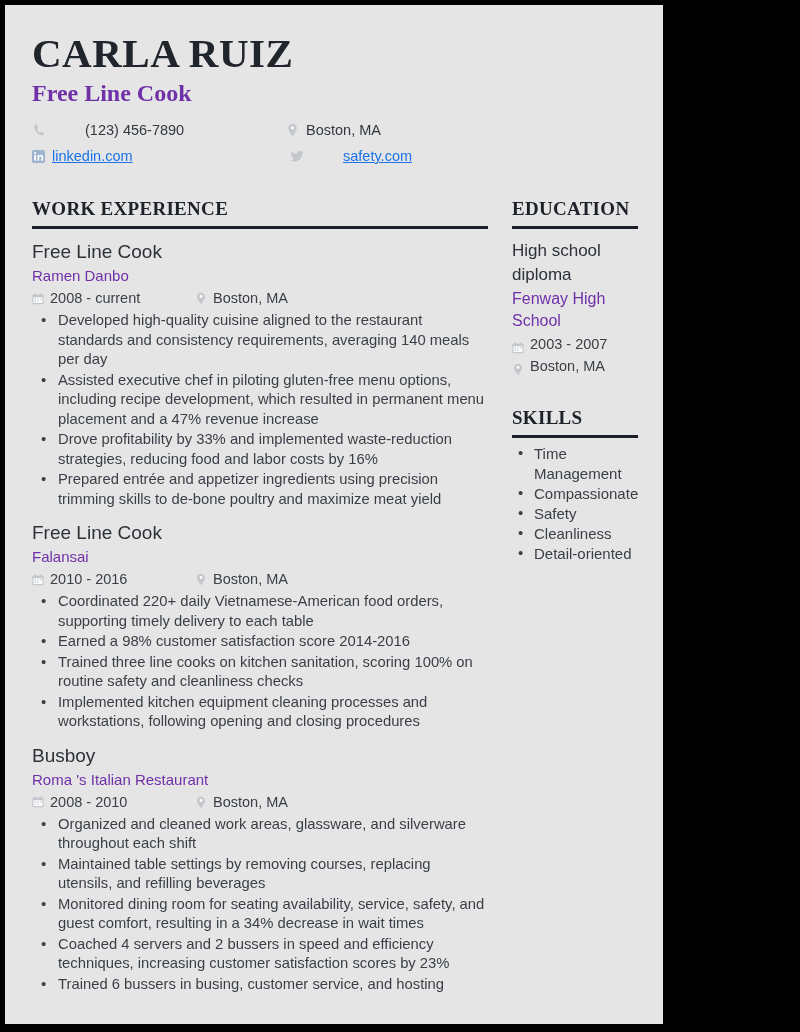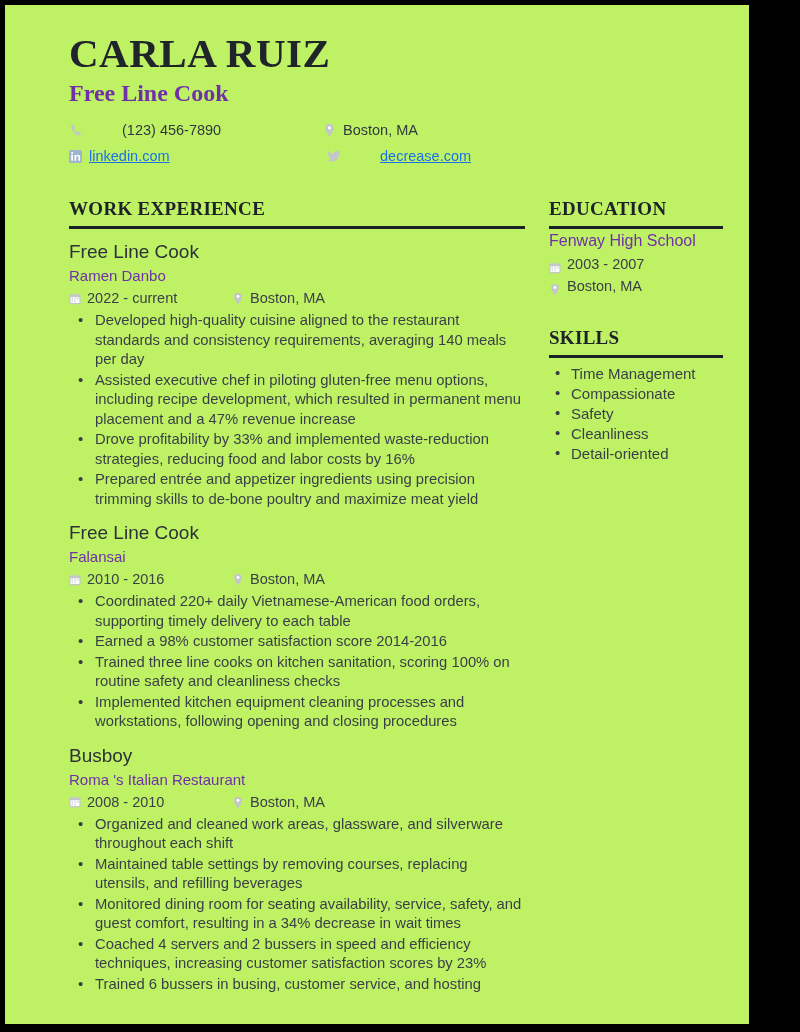--- a/index.html
+++ b/index.html
@@ -12,25 +12,24 @@
   body {
     background: #000000;
     font-family: "Liberation Sans", sans-serif;
     -webkit-font-smoothing: antialiased;
   }
 
   .page {
     position: absolute;
     left: 5px;
     top: 5px;
-    width: 744px;
+    width: 658px;
     height: 1019px;
-    background: #bef264;
+    background: #e5e5e5;
     overflow: hidden;
-    padding-left: 37px;
   }
 
   .inner {
     padding: 26px 26px 0 27px;
   }
 
   
   .name {
     font-family: "Liberation Serif", serif;
     font-weight: bold;
@@ -260,21 +259,21 @@
           </span>
           <a href="#">linkedin.com</a>
         </div>
 
         <div class="contact-cell c2">
           <span class="ico">
             <svg width="14" height="13" viewBox="0 0 16 14">
                   <path d="M15.6 1.9 c-0.55 0.25-1.15 0.42-1.78 0.5 c0.64-0.39 1.13-1 1.36-1.72 c-0.6 0.36-1.26 0.61-1.96 0.75 C12.65 0.81 11.85 0.45 10.97 0.45 c-1.7 0-3.07 1.38-3.07 3.07 c0 0.24 0.03 0.48 0.08 0.7 C5.42 4.09 3.15 2.86 1.63 0.98 C1.36 1.43 1.21 1.96 1.21 2.52 c0 1.07 0.54 2.01 1.37 2.56 c-0.5-0.02-0.98-0.16-1.39-0.39 v0.04 c0 1.49 1.06 2.73 2.47 3.01 c-0.26 0.07-0.53 0.11-0.81 0.11 c-0.2 0-0.39-0.02-0.58-0.06 c0.39 1.22 1.53 2.11 2.88 2.13 c-1.05 0.83-2.38 1.32-3.83 1.32 c-0.25 0-0.49-0.01-0.73-0.04 c1.37 0.88 2.99 1.39 4.73 1.39 c5.68 0 8.78-4.7 8.78-8.78 l-0.01-0.4 C14.66 3.06 15.18 2.52 15.6 1.9 Z" fill="#c3c6cb"></path>
                 </svg>
           </span>
-          <a href="#">decrease.com</a>
+          <a href="#">safety.com</a>
         </div>
 
         <div class="contact-cell c3"></div>
       </div>
 
     </div>
   </div>
 
   <div class="cols">
 
@@ -293,21 +292,21 @@
                     <rect x="1.8" y="5" width="10.4" height="6.6" fill="#ffffff"></rect>
                     <rect x="2.9" y="0.4" width="1.5" height="2.6" rx="0.6" fill="#c3c6cb"></rect>
                     <rect x="9.6" y="0.4" width="1.5" height="2.6" rx="0.6" fill="#c3c6cb"></rect>
                     <rect x="3" y="6.2" width="1.6" height="1.4" fill="#c3c6cb"></rect>
                     <rect x="6.2" y="6.2" width="1.6" height="1.4" fill="#c3c6cb"></rect>
                     <rect x="9.4" y="6.2" width="1.6" height="1.4" fill="#c3c6cb"></rect>
                     <rect x="3" y="8.8" width="1.6" height="1.4" fill="#c3c6cb"></rect>
                     <rect x="6.2" y="8.8" width="1.6" height="1.4" fill="#c3c6cb"></rect>
                   </svg>
             </span>
-            <span>2022 - current</span>
+            <span>2008 - current</span>
           </div>
           <div class="meta">
             <span class="ico">
               <svg width="12" height="13" viewBox="0 0 14 16">
                     <path d="M7 0.8 C4.3 0.8 2.2 2.9 2.2 5.6 C2.2 9.2 7 15.2 7 15.2 C7 15.2 11.8 9.2 11.8 5.6 C11.8 2.9 9.7 0.8 7 0.8 Z" fill="#c3c6cb"></path>
                     <circle cx="7" cy="5.5" r="1.8" fill="#ffffff"></circle>
                   </svg>
             </span>
             <span>Boston, MA</span>
           </div>
@@ -399,20 +398,21 @@
     </div>
 
     <div class="col-gap"></div>
 
     <div class="col-right">
 
       <div>
         <div class="sec-head">EDUCATION</div>
         <div class="sec-rule"></div>
 
+        <div class="edu-degree">High school diploma</div>
         <div class="edu-school">Fenway High School</div>
 
         <div class="edu-meta">
           <div class="meta">
             <span class="ico">
               <svg width="12" height="12" viewBox="0 0 14 14">
                     <rect x="0.5" y="1.8" width="13" height="11.2" rx="1" fill="#c3c6cb"></rect>
                     <rect x="1.8" y="5" width="10.4" height="6.6" fill="#ffffff"></rect>
                     <rect x="2.9" y="0.4" width="1.5" height="2.6" rx="0.6" fill="#c3c6cb"></rect>
                     <rect x="9.6" y="0.4" width="1.5" height="2.6" rx="0.6" fill="#c3c6cb"></rect>

